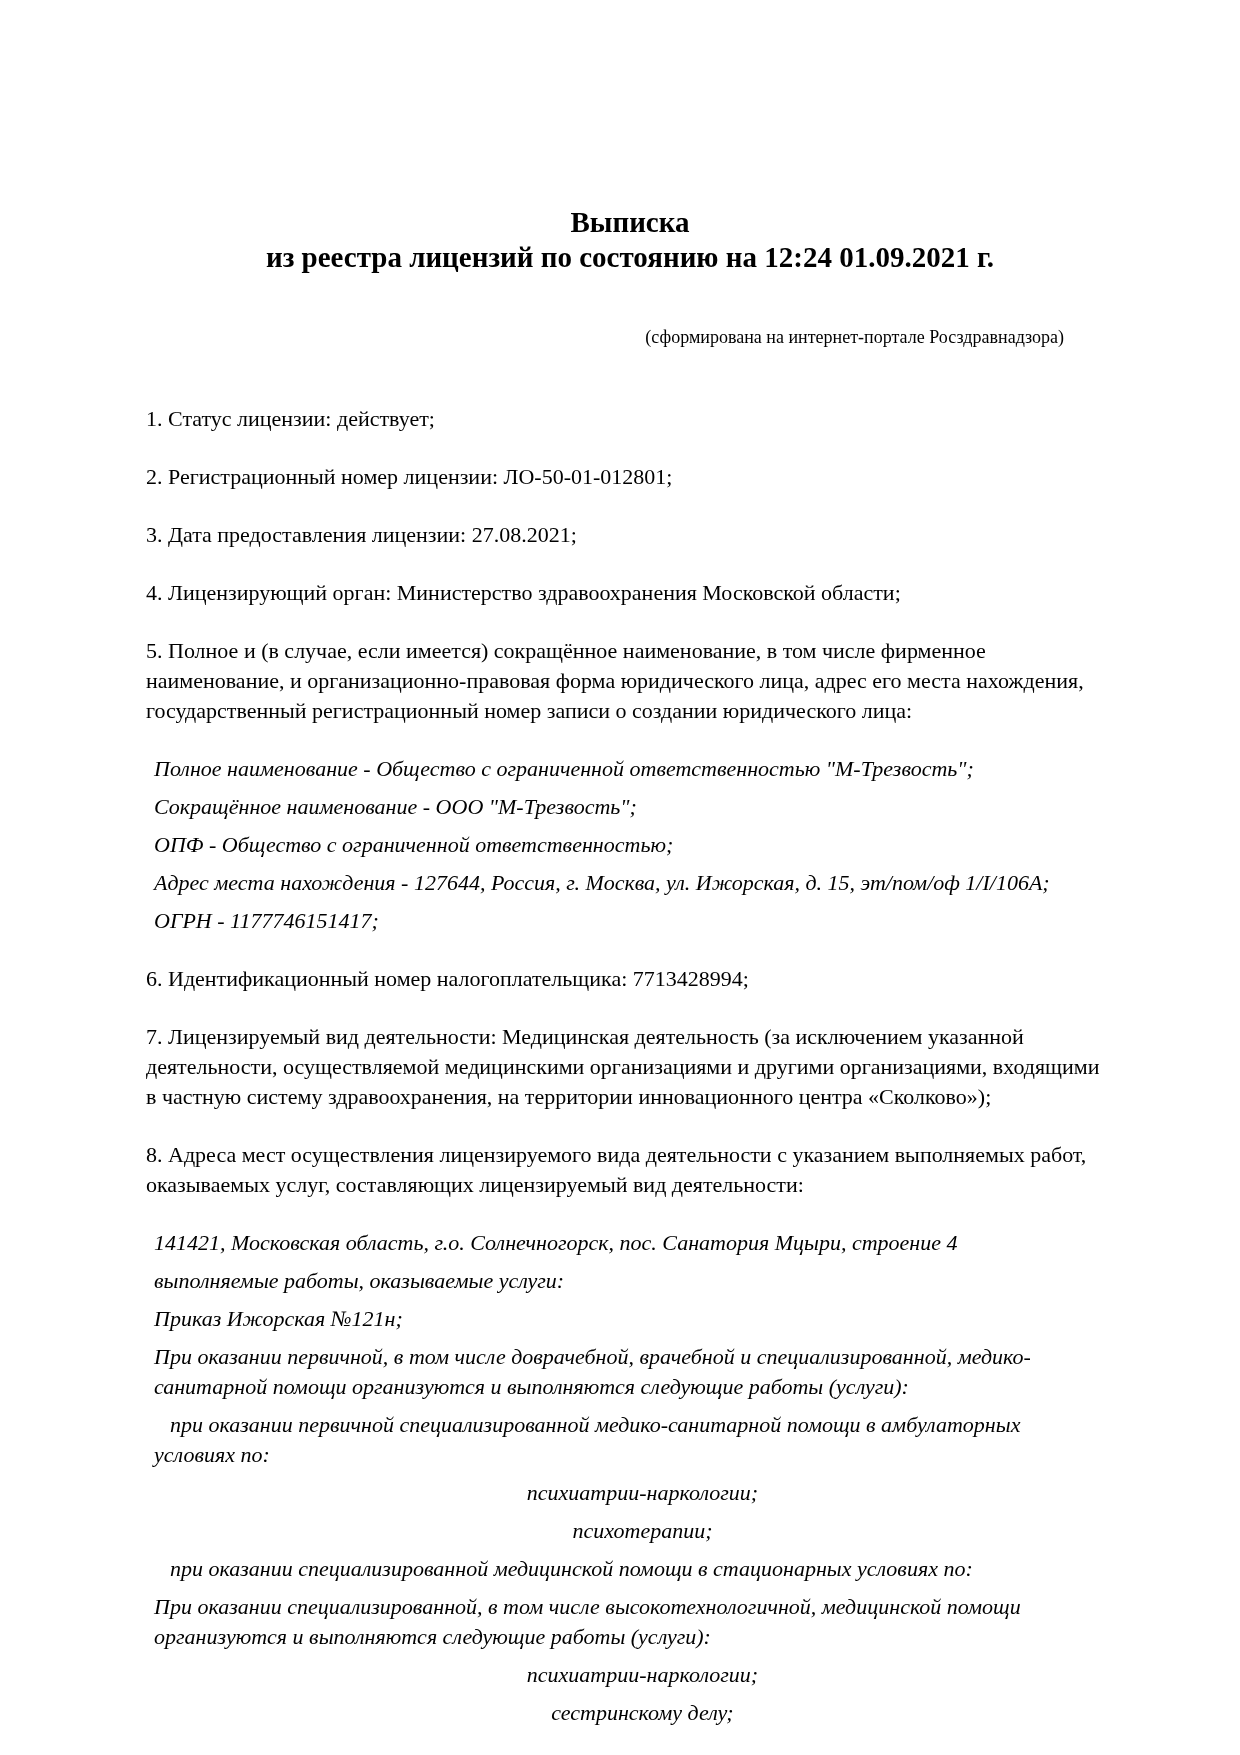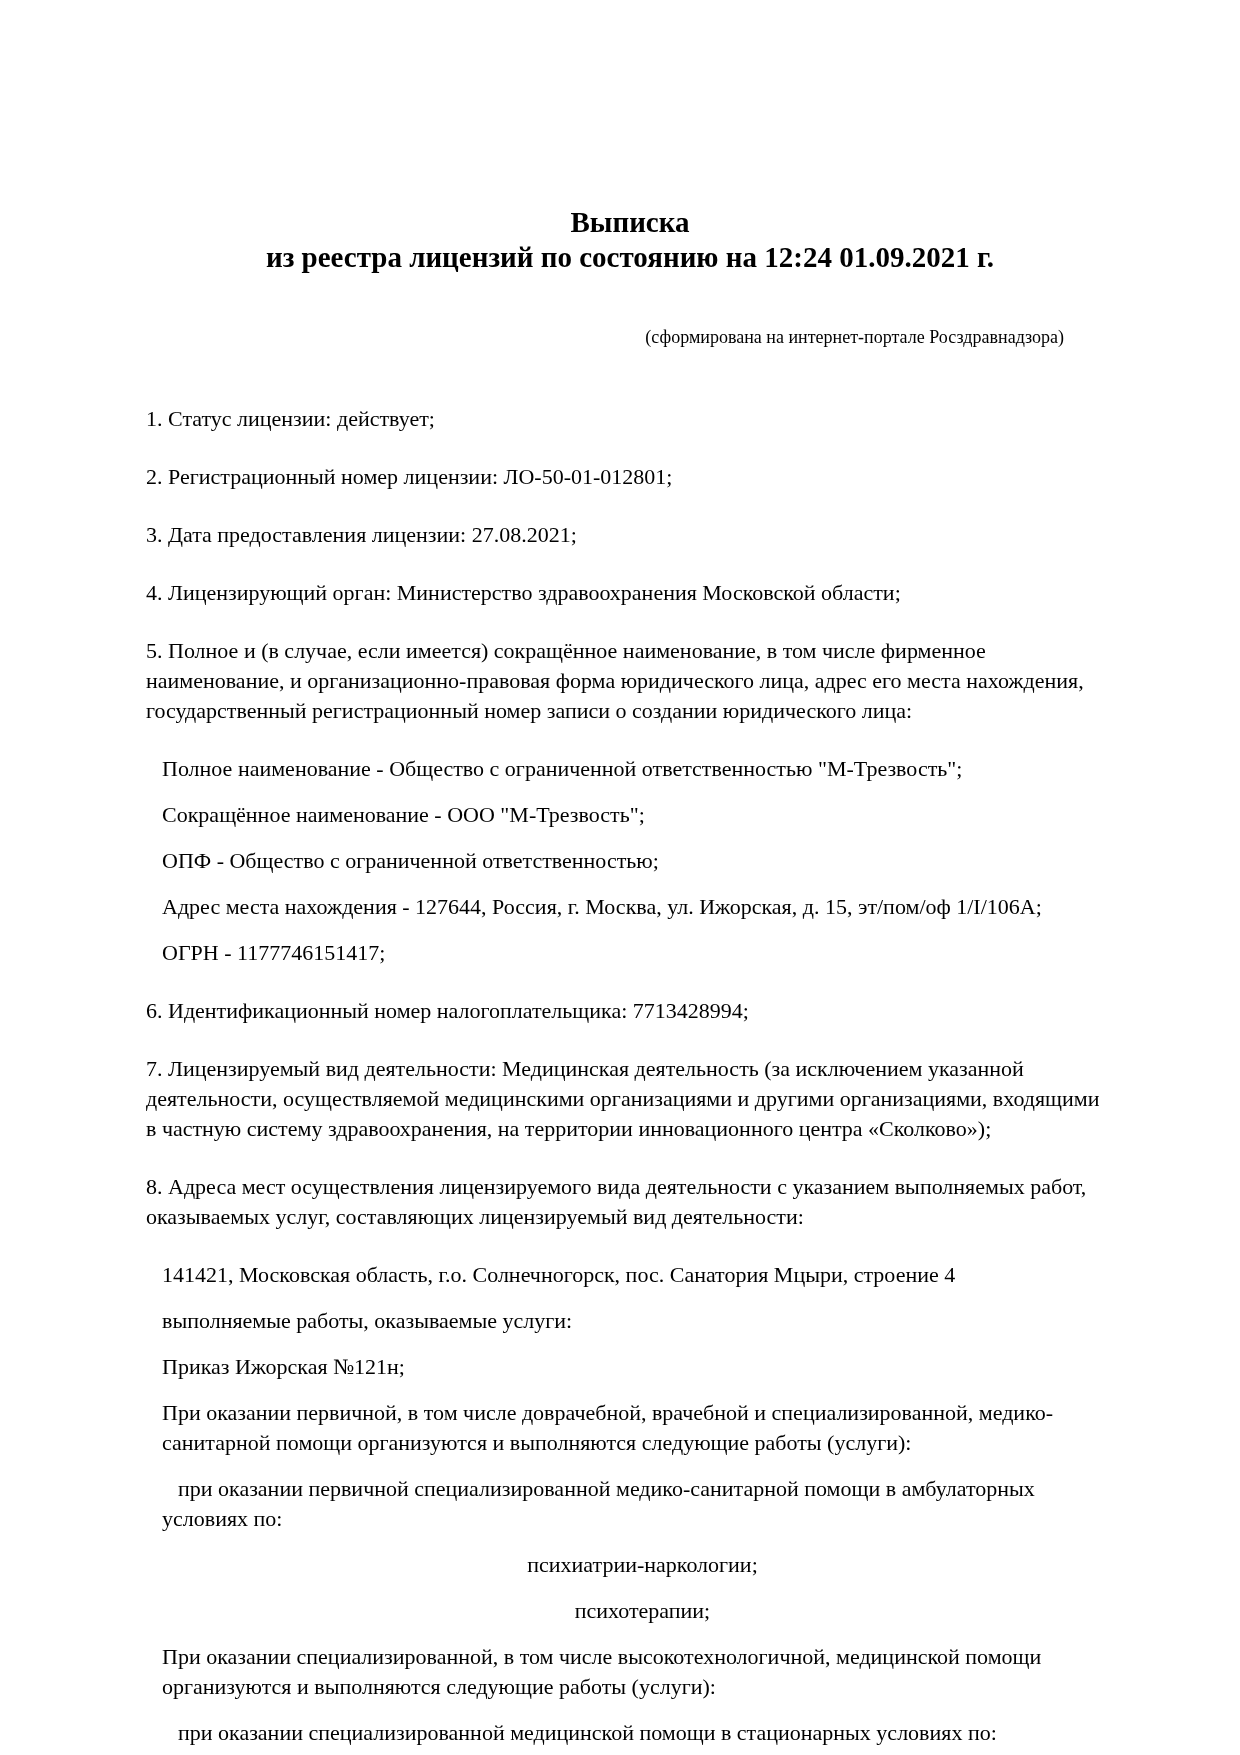--- a/index.html
+++ b/index.html
@@ -31,21 +31,21 @@
   .title-line { display: block; }
   .doc-subtitle {
     margin: 50px 50px 0 0;
     text-align: right;
     font-size: 18px;
     line-height: 25px;
   }
   .para { margin: 28px 0 0 0; }
   .para.first-item { margin-top: 54px; }
   .block { margin: 28px 0 0 0; }
-  .line { margin: 16px; }
+  .line { margin: 8px; font-style: italic; }
   .indent-first { text-indent: 16px; }
   .indent-sub { text-indent: 25px; text-align: center; }
 </style>
 </head>
 <body>
 
 <div class="page">
 
   <h1 class="doc-title">
     <span class="title-line">Выписка</span>
@@ -79,19 +79,19 @@
   <p class="para">8. Адреса мест осуществления лицензируемого вида деятельности с указанием выполняемых работ, оказываемых услуг, составляющих лицензируемый вид деятельности:</p>
 
   <div class="block">
     <div class="line">141421, Московская область, г.о. Солнечногорск, пос. Санатория Мцыри, строение 4</div>
     <div class="line">выполняемые работы, оказываемые услуги:</div>
     <div class="line">Приказ Ижорская №121н;</div>
     <div class="line">При оказании первичной, в том числе доврачебной, врачебной и специализированной, медико-санитарной помощи организуются и выполняются следующие работы (услуги):</div>
     <div class="line indent-first">при оказании первичной специализированной медико-санитарной помощи в амбулаторных условиях по:</div>
     <div class="line indent-sub">психиатрии-наркологии;</div>
     <div class="line indent-sub">психотерапии;</div>
+    <div class="line indent-first">при оказании специализированной медицинской помощи в стационарных условиях по:</div>
     <div class="line">При оказании специализированной, в том числе высокотехнологичной, медицинской помощи организуются и выполняются следующие работы (услуги):</div>
-    <div class="line indent-first">при оказании специализированной медицинской помощи в стационарных условиях по:</div>
     <div class="line indent-sub">психиатрии-наркологии;</div>
     <div class="line indent-sub">сестринскому делу;</div>
   </div>
 
 </div>
 
 </body></html>

